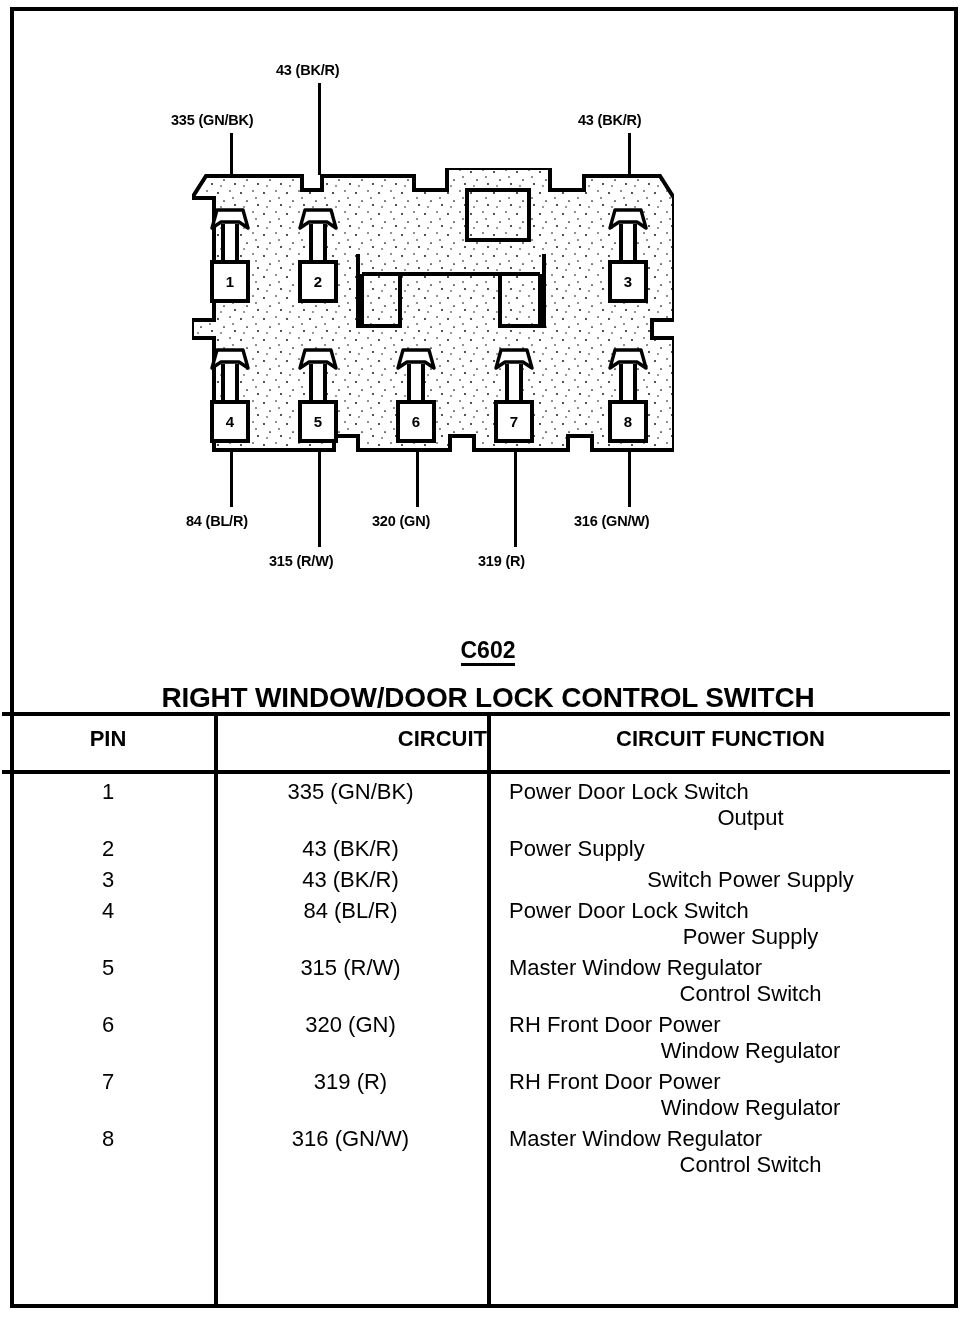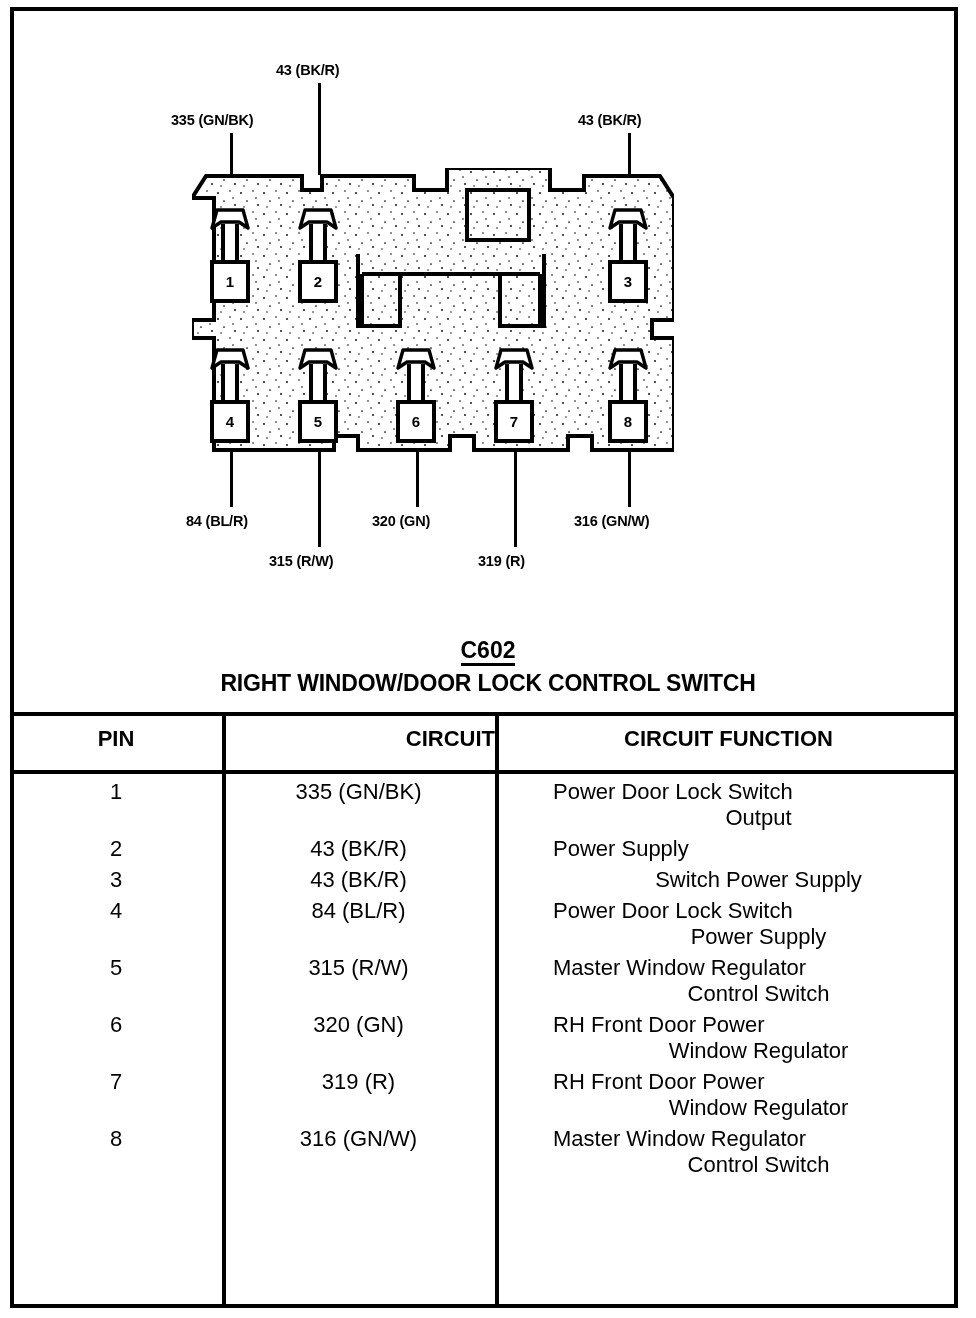--- a/index.html
+++ b/index.html
@@ -21,41 +21,41 @@
   
   .term{position:absolute;width:44px;height:97px;}
   .term .shaft{position:absolute;left:13px;top:18px;width:18px;height:40px;background:#fff;border-left:4px solid #000;border-right:4px solid #000;box-sizing:border-box;}
   .term .head{position:absolute;left:0;top:0;width:44px;height:24px;}
   .term .box{position:absolute;left:2px;top:54px;width:40px;height:43px;background:#fff;border:4px solid #000;box-sizing:border-box;
               display:flex;align-items:center;justify-content:center;font-size:15px;font-weight:bold;}
 
   
   #titlewrap{position:absolute;left:0;top:617px;width:976px;text-align:center;}
   #c602{display:inline-block;font-size:23px;font-weight:bold;border-bottom:3px solid #000;padding-bottom:1px;line-height:1.05;margin-top:21px;}
-  #subtitle{margin-top:4px;font-size:23px;font-weight:bold;letter-spacing:-0.2px;}
-
-  
-  #table{position:absolute;left:10px;top:712px;width:948px;height:478px;}
+  #subtitle{margin-top:16px;font-size:28px;font-weight:bold;letter-spacing:-0.2px;}
+
+  
+  #table{position:absolute;left:2px;top:712px;width:948px;height:478px;}
   #tbl-top{position:absolute;left:0;top:0;width:948px;height:4px;background:#000;}
   #tbl-hrule{position:absolute;left:0;top:58px;width:948px;height:4px;background:#000;}
   .vrule{position:absolute;top:4px;width:4px;background:#000;}
   #vr1{left:212px;height:592px;}
   #vr2{left:485px;height:592px;}
 
   .hdr{position:absolute;top:14px;font-size:22px;font-weight:bold;text-align:center;}
   #hdr-pin{left:0;width:212px;}
   #hdr-cir{left:216px;width:269px;text-align:right;}
   #hdr-fun{left:489px;width:459px;}
 
   #rows{position:absolute;left:0;top:62px;width:948px;}
   .row{display:flex;align-items:flex-start;}
   .c-pin{width:212px;text-align:center;font-size:22px;padding-top:5px;box-sizing:border-box;}
   .c-cir{width:273px;text-align:center;font-size:22px;padding-top:5px;box-sizing:border-box;}
   .c-fun{width:463px;font-size:22px;padding-top:5px;padding-left:22px;box-sizing:border-box;}
-  .fn1{white-space:nowrap;margin-left:36px;}
+  .fn1{white-space:nowrap;}
   .fn2{white-space:nowrap;padding-left:42px;text-align:center;}
 </style>
 </head>
 <body>
 
 <div id="page">
 
   <div id="border"></div>
 
   <div id="diagram">

